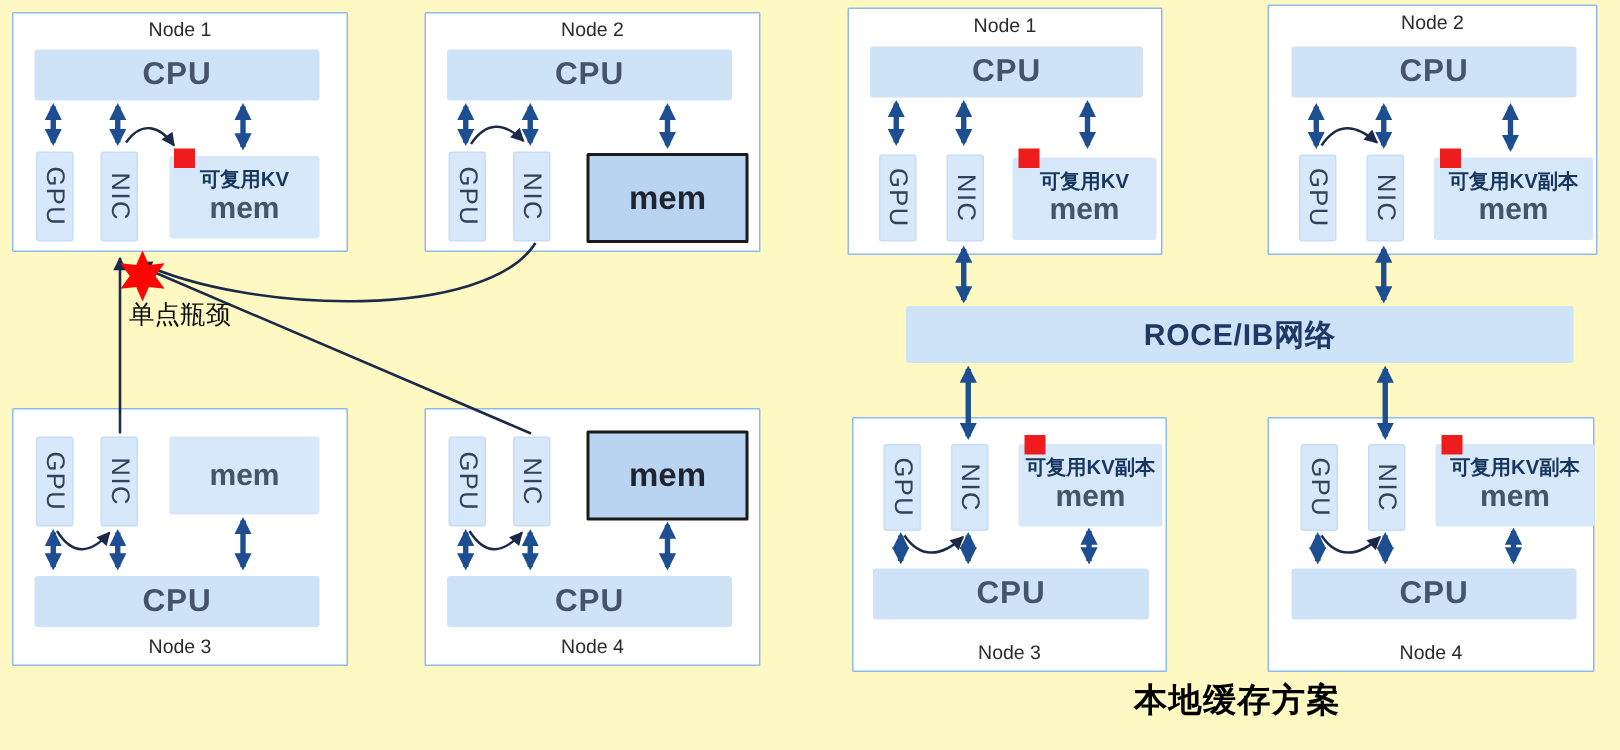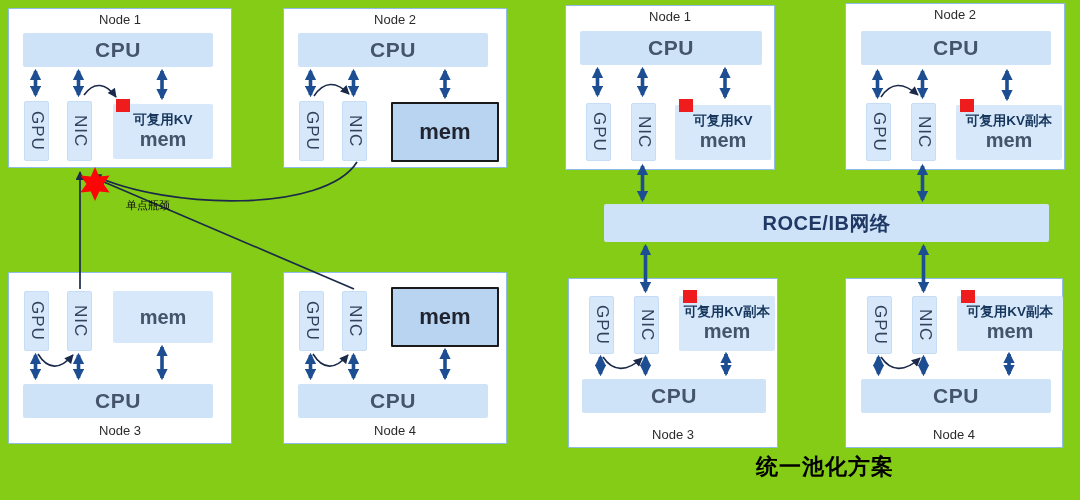--- a/index.html
+++ b/index.html
@@ -1,17 +1,17 @@
 <!DOCTYPE html>
 <html><head>
 <meta charset="utf-8">
 <style>
   html,body { margin:0; padding:0; background:#ffffff; }
   #canvas {
-    position:relative; width:1080px; height:500px; background:#84cc16;
+    position:relative; width:1080px; height:500px; background:#fef9c3;
     font-family:"Liberation Sans","DejaVu Sans",sans-serif; overflow:hidden;
   }
   .node {
     position:absolute; background:#ffffff; border:1.6px solid #8fbbe8;
     border-radius:1px; box-sizing:border-box;
   }
   .node-label {
     position:absolute; left:0; width:100%; text-align:center;
     font-size:13px; color:#2b2b2b;
   }
@@ -46,21 +46,21 @@
   .net-bar {
     position:absolute; background:#cfe3f8; border-radius:2px;
     display:flex; align-items:center; justify-content:center;
     font-size:20px; font-weight:bold; color:#1f3864; letter-spacing:0.5px;
   }
   .scheme-title {
     position:absolute; text-align:center; font-size:22px; font-weight:bold;
     color:#000000; letter-spacing:1px;
   }
   .bottleneck-label {
-    position:absolute; font-size:11px; color:#0a0a0a; white-space:nowrap; z-index:6;margin-left:40px;
+    position:absolute; font-size:17px; color:#0a0a0a; white-space:nowrap; z-index:6;
   }
   #overlay { position:absolute; left:0; top:0; width:1080px; height:500px; z-index:5; pointer-events:none; }
 </style>
 </head>
 <body>
 
 <div id="canvas">
 
   <div class="node" style="left:8px;top:8px;width:224px;height:160px">
     <div class="node-label top">Node 1</div>
@@ -177,21 +177,21 @@
       <span class="vtext">NIC</span>
     </div>
     <div class="mem-light" style="left:111px;top:17px;width:106px;height:55px">
       <span class="kv-line">可复用KV副本</span>
       <span class="mem-word">mem</span>
     </div>
     <div class="red-sq" style="left:115px;top:11px"></div>
     <div class="bar" style="left:15px;top:100px;width:190px;height:34px">CPU</div>
   </div>
 
-  <div class="scheme-title" style="left:690px;top:452px;width:270px">统一池化方案</div>
+  <div class="scheme-title" style="left:690px;top:452px;width:270px">本地缓存方案</div>
 
   <svg id="overlay" viewBox="0 0 1080 500" xmlns="http://www.w3.org/2000/svg">
     <defs>
       <marker id="mArrB" viewBox="0 0 10 10" refX="8" refY="5" markerWidth="3.2" markerHeight="3.2" orient="auto-start-reverse" markerUnits="strokeWidth">
         <path d="M0,0 L10,5 L0,10 z" fill="#1d4e91"></path>
       </marker>
       <marker id="mArrN" viewBox="0 0 10 10" refX="9" refY="5" markerWidth="10" markerHeight="9" orient="auto" markerUnits="userSpaceOnUse">
         <path d="M0,0 L10,5 L0,10 z" fill="#1b2a4a"></path>
       </marker>
     </defs>

